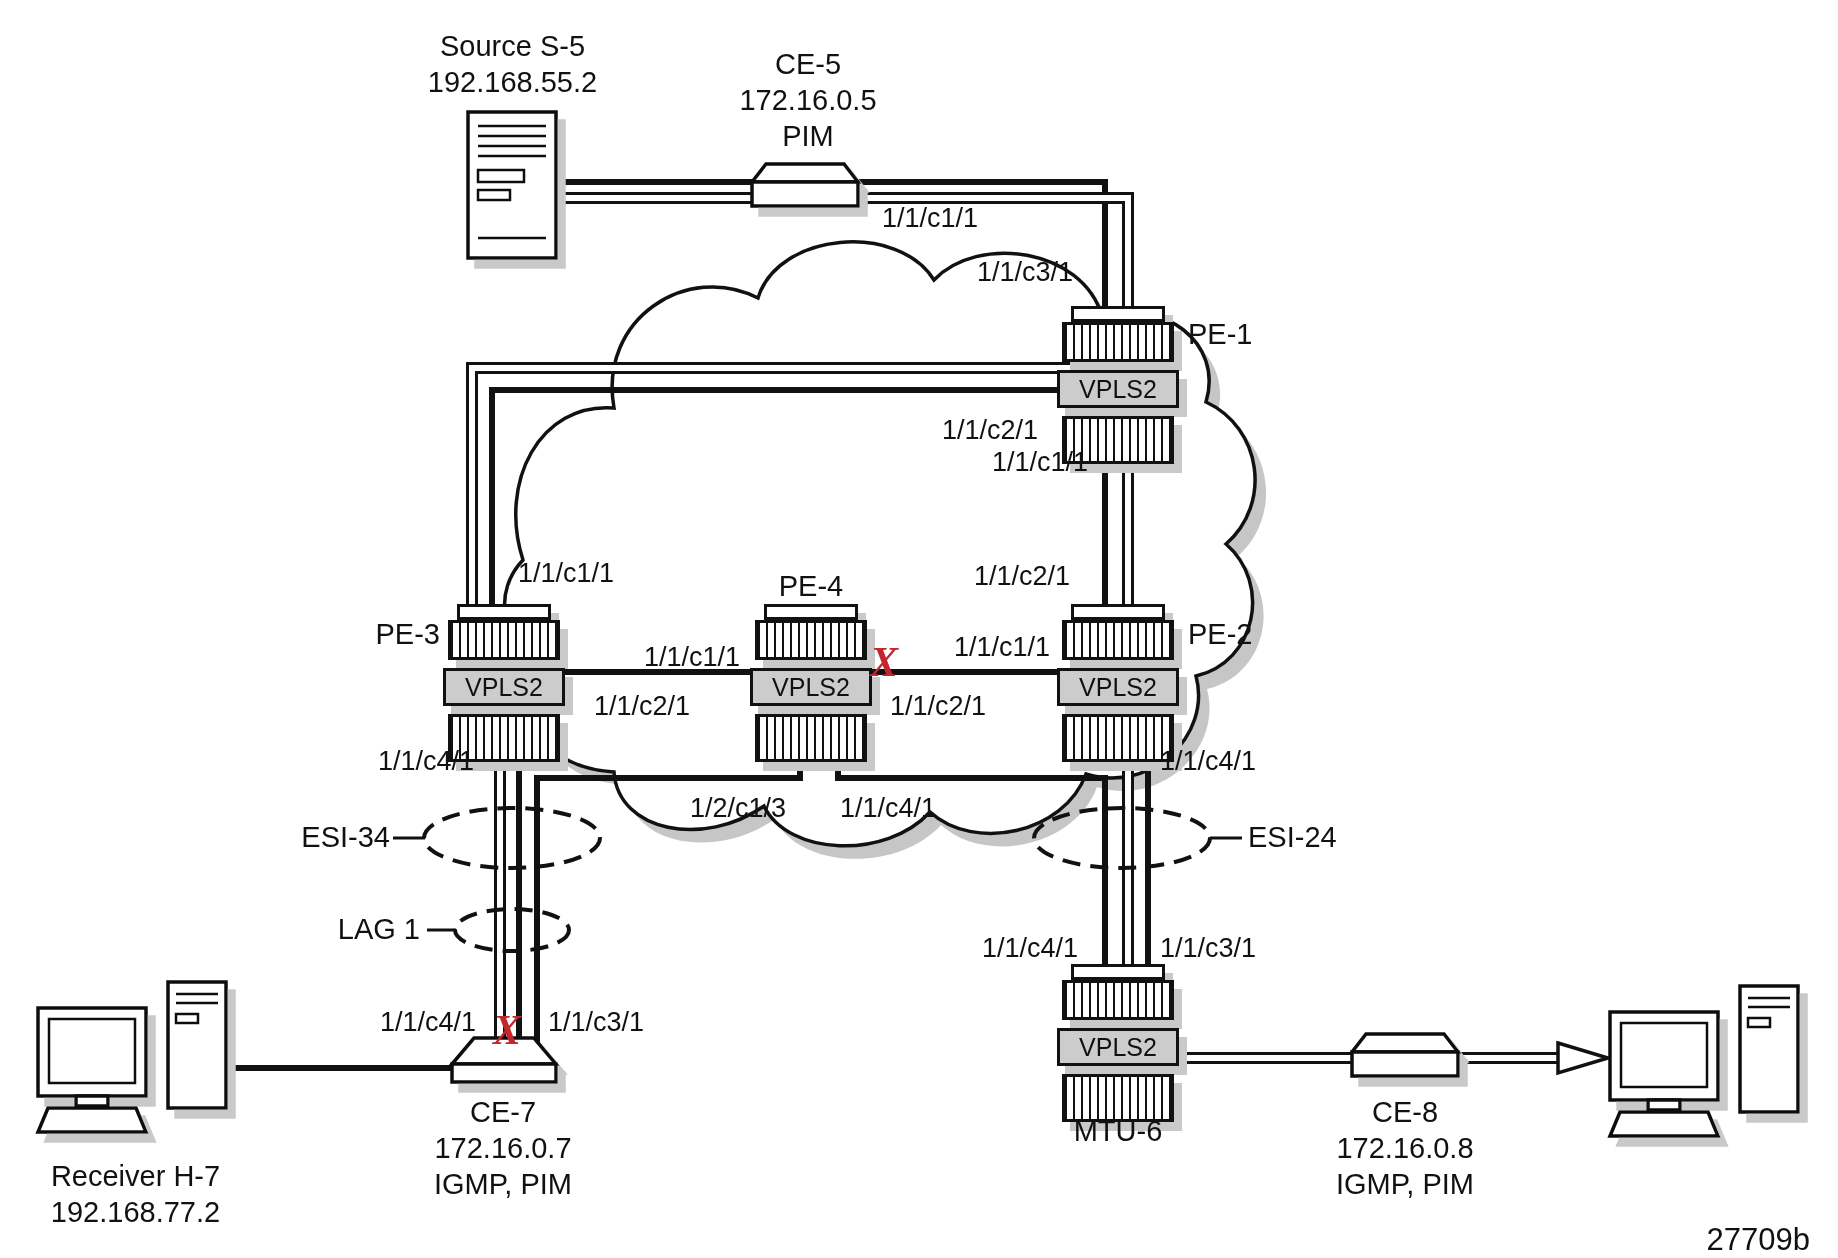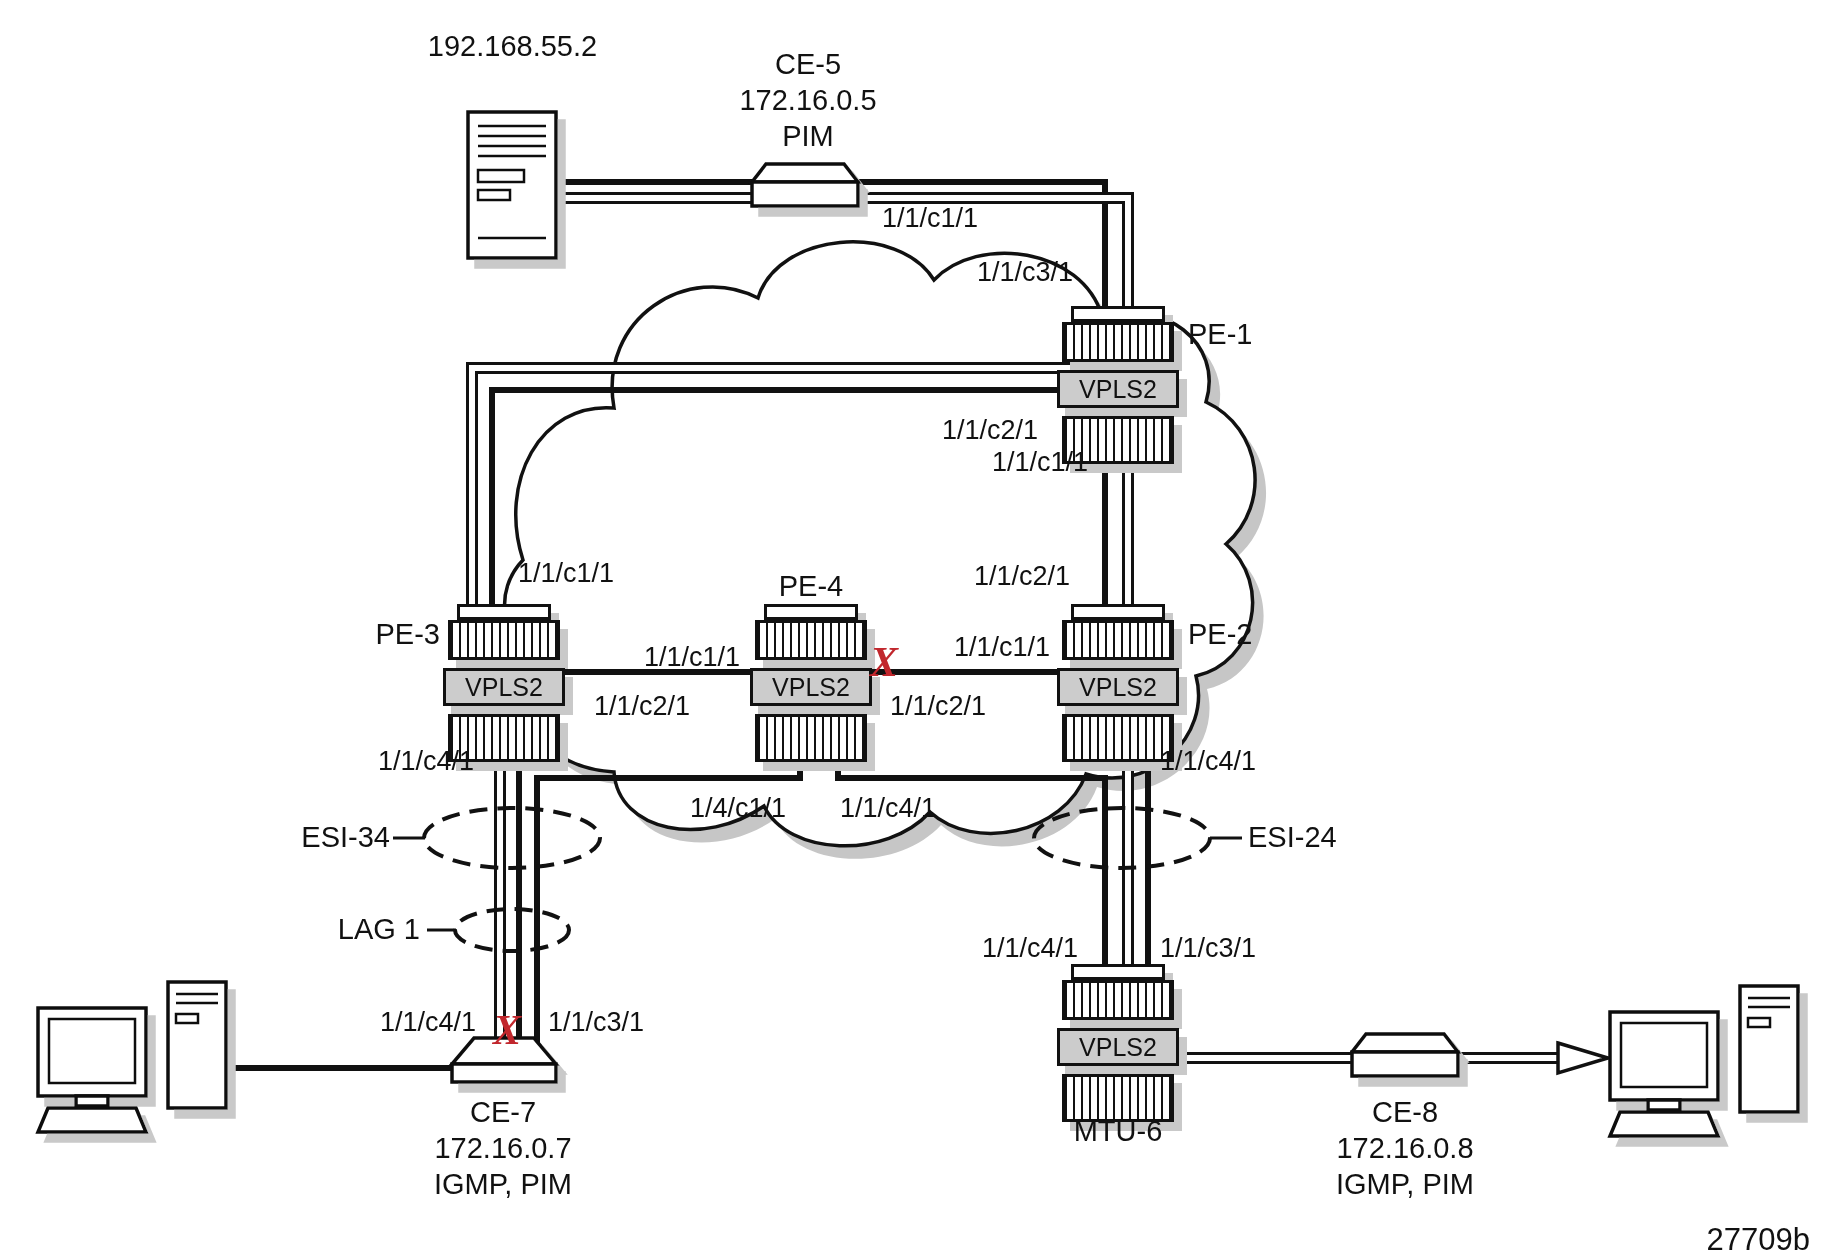--- a/index.html
+++ b/index.html
@@ -163,20 +163,21 @@
     <div class="slats bottom"></div>
   </div>
   <div class="router" style="left:1062px; top:964px">
     <div class="lid"></div>
     <div class="slats top"></div>
     <div class="band">VPLS2</div>
     <div class="slats bottom"></div>
   </div>
 
   <div class="tblock" style="left:375px; top:28px; width:275px">
+    <div>Source S-5</div>
     <div>192.168.55.2</div>
   </div>
 
   <div class="tblock" style="left:688px; top:46px; width:240px">
     <div>CE-5</div>
     <div>172.16.0.5</div>
     <div>PIM</div>
   </div>
 
   <div class="devlabel" style="left:1188px; top:317px">PE-1</div>
@@ -191,34 +192,38 @@
     <div>172.16.0.7</div>
     <div>IGMP, PIM</div>
   </div>
 
   <div class="tblock" style="left:1285px; top:1094px; width:240px">
     <div>CE-8</div>
     <div>172.16.0.8</div>
     <div>IGMP, PIM</div>
   </div>
 
+  <div class="tblock" style="left:8px; top:1158px; width:255px">
+    <div>Receiver H-7</div>
+    <div>192.168.77.2</div>
+  </div>
 
 
   <div class="plabel" style="left:855px;  top:201px">1/1/c1/1</div>
   <div class="plabel" style="left:950px;  top:255px">1/1/c3/1</div>
   <div class="plabel" style="left:915px;  top:413px">1/1/c2/1</div>
   <div class="plabel" style="left:965px;  top:445px">1/1/c1/1</div>
   <div class="plabel" style="left:947px;  top:559px">1/1/c2/1</div>
   <div class="plabel" style="left:491px;  top:556px">1/1/c1/1</div>
   <div class="plabel" style="left:617px;  top:640px">1/1/c1/1</div>
   <div class="plabel" style="left:567px;  top:689px">1/1/c2/1</div>
   <div class="plabel" style="left:927px;  top:630px">1/1/c1/1</div>
   <div class="plabel" style="left:863px;  top:689px">1/1/c2/1</div>
   <div class="plabel" style="left:351px;  top:744px">1/1/c4/1</div>
-  <div class="plabel" style="left:663px;  top:791px">1/4/c1/1</div>
+  <div class="plabel" style="left:663px;  top:791px">1/2/c1/3</div>
   <div class="plabel" style="left:813px;  top:791px">1/1/c4/1</div>
   <div class="plabel" style="left:1133px; top:744px">1/1/c4/1</div>
   <div class="plabel" style="left:955px;  top:931px">1/1/c4/1</div>
   <div class="plabel" style="left:1133px; top:931px">1/1/c3/1</div>
   <div class="plabel" style="left:353px;  top:1005px">1/1/c4/1</div>
   <div class="plabel" style="left:521px;  top:1005px">1/1/c3/1</div>
 
   <div class="devlabel" style="left:240px; top:820px; width:150px; text-align:right">ESI-34</div>
   <div class="devlabel" style="left:270px; top:912px; width:150px; text-align:right">LAG 1</div>
   <div class="devlabel" style="left:1248px; top:820px; width:150px">ESI-24</div>

